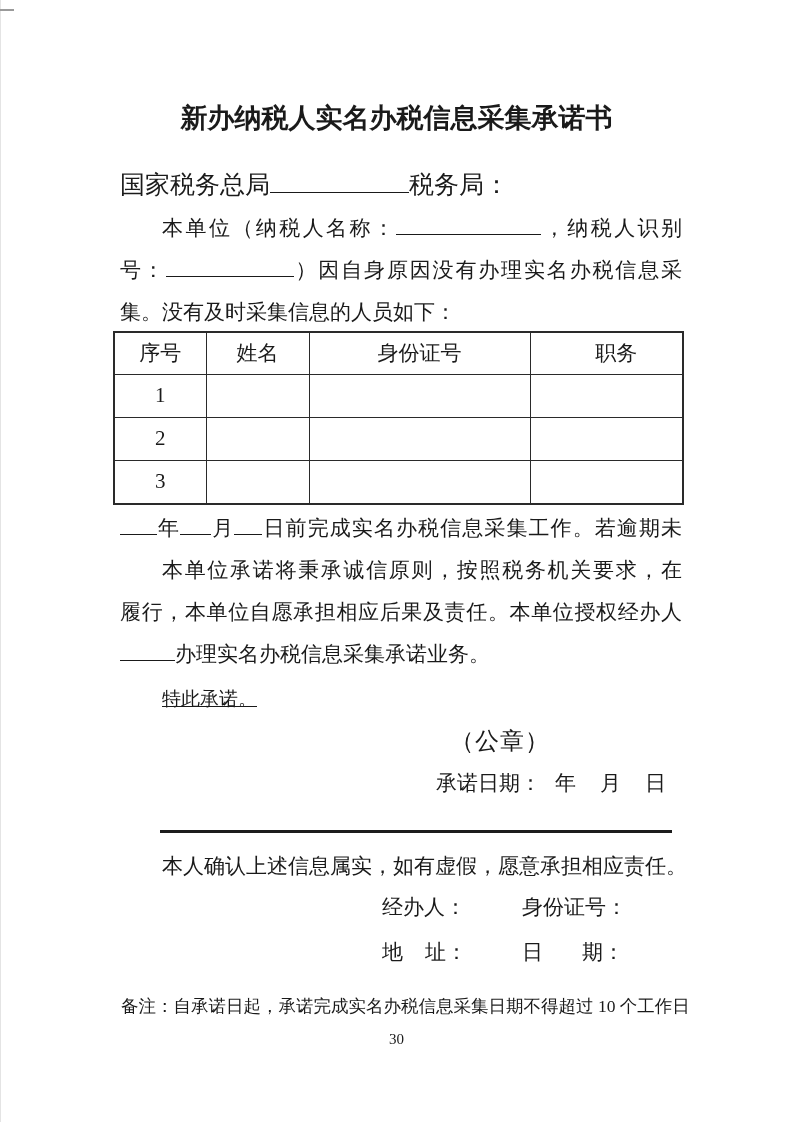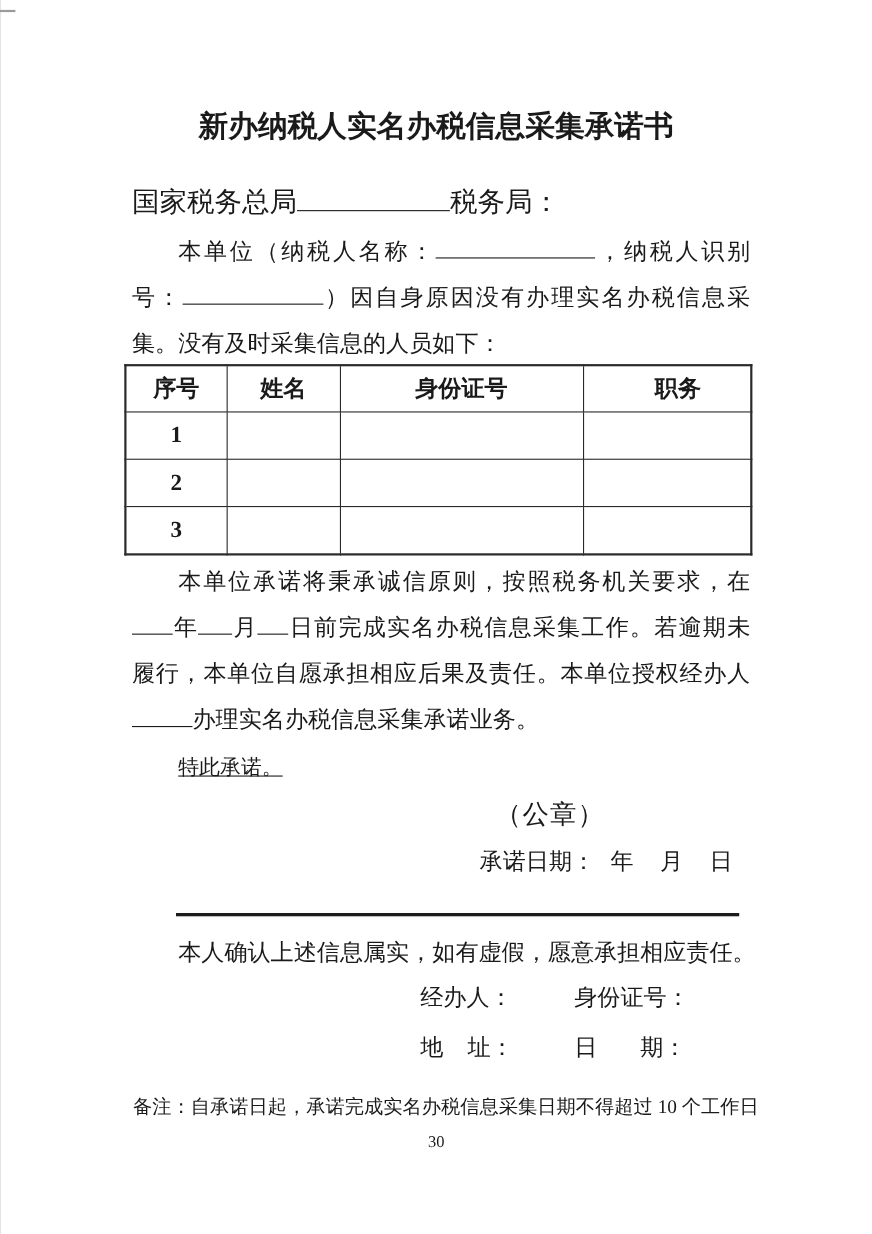--- a/index.html
+++ b/index.html
@@ -11,39 +11,38 @@
     color:#1a1a1a;
     font-family:"Liberation Serif","DejaVu Serif",serif;
     overflow:hidden;
   }
   .edge-left { position:absolute; left:0; top:0; width:1px; height:1122px; background:#e4e4e4; }
   .corner-tick { position:absolute; left:0; top:9px; width:14px; height:2px; background:#9a9a9a; }
 
   .title {
     position:absolute; top:96px; left:0; width:100%;
     text-align:center;
-    font-family:Liberation Mono, monospace;
+    font-family:Liberation Sans, sans-serif;
     font-weight:bold; font-size:27px; line-height:44px;
     letter-spacing:0px;
   }
 
   .tline { position:absolute; left:120px; width:562px; height:42px; line-height:42px; font-size:25px; white-space:nowrap; }
   .para { position:absolute; left:120px; width:562px; font-size:21px; }
   .para .ln { height:42px; line-height:42px; white-space:nowrap; }
   .jline { text-align:justify; text-align-last:justify; white-space:normal !important; }
   .indent { padding-left:42px; }
 
   .blank { display:inline-block; border-bottom:1.5px solid #1a1a1a; height:20px; vertical-align:baseline; }
 
   table.roster {
     position:absolute; top:331px; left:113px;
     border-collapse:collapse;
     table-layout:fixed;
     width:569px;
-    font-weight:bold;
   }
   table.roster td {
     border:1.5px solid #2a2a2a;
     text-align:center; vertical-align:middle;
     font-size:21px;
   }
   table.roster { border:2px solid #2a2a2a; }
   table.roster tr.hdr td { height:42px; }
   table.roster tr.r1 td, table.roster tr.r2 td { height:43px; }
   table.roster tr.r3 td { height:44px; }
@@ -111,22 +110,22 @@
     <tr class="r3">
       <td class="numcell">3</td>
       <td></td>
       <td></td>
       <td></td>
     </tr>
   </tbody>
     </table>
 
   <div class="para" style="top:507px;">
+    <div class="ln jline"><span class="blank" style="width:37px;"></span><span>年</span><span class="blank" style="width:31px;"></span><span>月</span><span class="blank" style="width:28px;"></span><span>日前完成实名办税信息采集工作。若逾期未</span></div>
     <div class="ln jline"><span class="indent">本单位承诺将秉承诚信原则，按照税务机关要求，在</span></div>
-    <div class="ln jline"><span class="blank" style="width:37px;"></span><span>年</span><span class="blank" style="width:31px;"></span><span>月</span><span class="blank" style="width:28px;"></span><span>日前完成实名办税信息采集工作。若逾期未</span></div>
     <div class="ln jline"><span>履行，本单位自愿承担相应后果及责任。本单位授权经办人</span></div>
     <div class="ln"><span class="blank" style="width:55px;"></span><span>办理实名办税信息采集承诺业务。</span></div>
   </div>
 
   <div class="closing"><span class="indent">特此承诺。</span></div>
 
   <div class="seal">（公章）</div>
 
   <div class="dateline"><span>承诺日期：</span><span class="gap1"></span><span>年</span><span class="gap2"></span><span>月</span><span class="gap2"></span><span>日</span></div>
 

